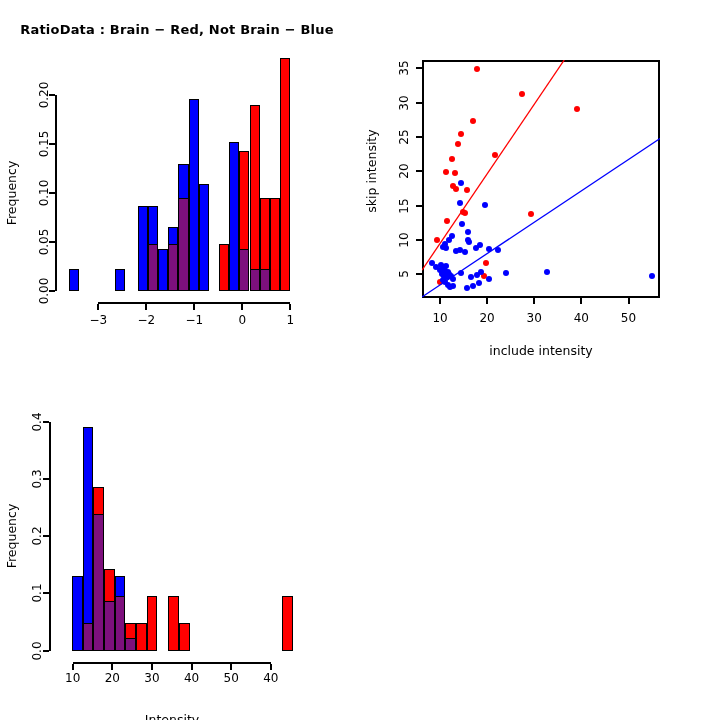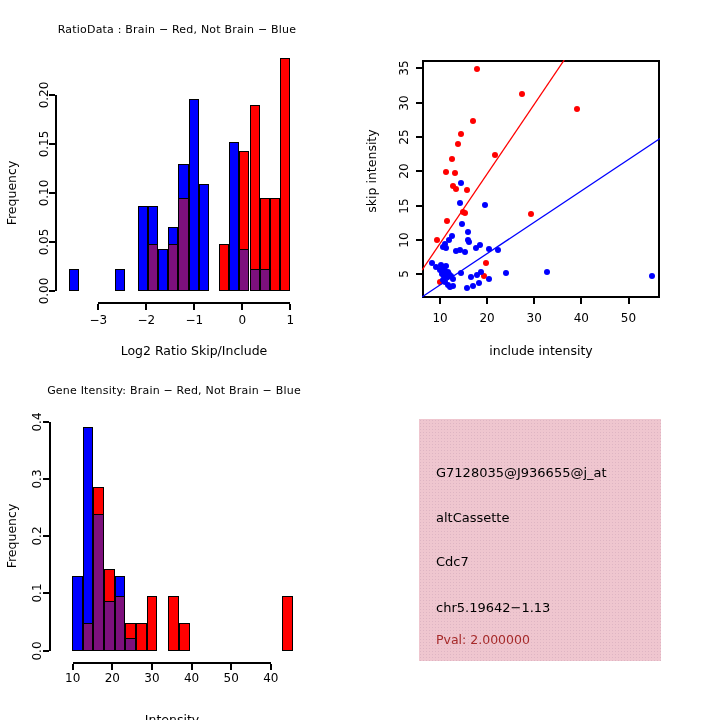--- a/index.html
+++ b/index.html
@@ -1,21 +1,21 @@
 <!DOCTYPE html>
 <html><head>
 <meta charset="utf-8">
 <style>
   html,body{margin:0;padding:0;background:#ffffff;}
   #canvas{
     position:relative;width:720px;height:720px;background:#ffffff;overflow:hidden;
     font-family:"DejaVu Sans","Liberation Sans",sans-serif;color:#000;
   }
   .title{
-    position:absolute;font-weight:normal;font-size:11px;white-space:nowrap;
+    position:absolute;font-weight:bold;font-size:13px;white-space:nowrap;
     transform:translate(-50%,-50%);letter-spacing:0.2px;
   }
   .axlab{
     position:absolute;font-size:12.5px;white-space:nowrap;transform:translate(-50%,-50%);
   }
   .axlab.rot{transform:translate(-50%,-50%) rotate(-90deg);}
   .ticklab{
     position:absolute;font-size:12px;white-space:nowrap;transform:translate(-50%,-50%);
   }
   .ticklab.rot{transform:translate(-50%,-50%) rotate(-90deg);}
@@ -34,37 +34,28 @@
   }
   .info-line.pval{color:#a62a2a;font-size:12.5px;}
   svg.lines{position:absolute;pointer-events:none;}
 </style>
 </head>
 <body>
 
 <div id="canvas">
 
   <div class="title" style="left:177px;top:29px">RatioData : Brain − Red, Not Brain − Blue</div>
-  <div class="axlab" style="left:194px;top:350px">Log2 Ratio Skip/Include</div>
   <div class="axlab rot" style="left:11px;top:193px">Frequency</div>
 
   <div class="axlab" style="left:541px;top:350px">include intensity</div>
   <div class="axlab rot" style="left:371px;top:171px">skip intensity</div>
 
-  <div class="title" style="left:174px;top:390px">Gene Itensity: Brain − Red, Not Brain − Blue</div>
   <div class="axlab" style="left:172px;top:719px">Intensity</div>
   <div class="axlab rot" style="left:11px;top:536px">Frequency</div>
 
-  <div id="infobox">
-    <div class="info-line" style="top:53px">G7128035@J936655@j_at</div>
-    <div class="info-line" style="top:98px">altCassette</div>
-    <div class="info-line" style="top:142px">Cdc7</div>
-    <div class="info-line" style="top:188px">chr5.19642−1.13</div>
-    <div class="info-line pval" style="top:220px">Pval: 2.000000</div>
-  </div>
 
   <div id="dyn">
       <div class="axis" style="left: 55.3px; top: 95.1px; width: 2px; height: 195.6px;"></div>
       <div class="axis" style="left: 49.3px; top: 289.7px; width: 6px; height: 2px;"></div>
       <div class="ticklab rot" style="left: 44px; top: 290.7px;">0.00</div>
       <div class="axis" style="left: 49.3px; top: 240.8px; width: 6px; height: 2px;"></div>
       <div class="ticklab rot" style="left: 44px; top: 241.8px;">0.05</div>
       <div class="axis" style="left: 49.3px; top: 191.9px; width: 6px; height: 2px;"></div>
       <div class="ticklab rot" style="left: 44px; top: 192.9px;">0.10</div>
       <div class="axis" style="left: 49.3px; top: 143px; width: 6px; height: 2px;"></div>

